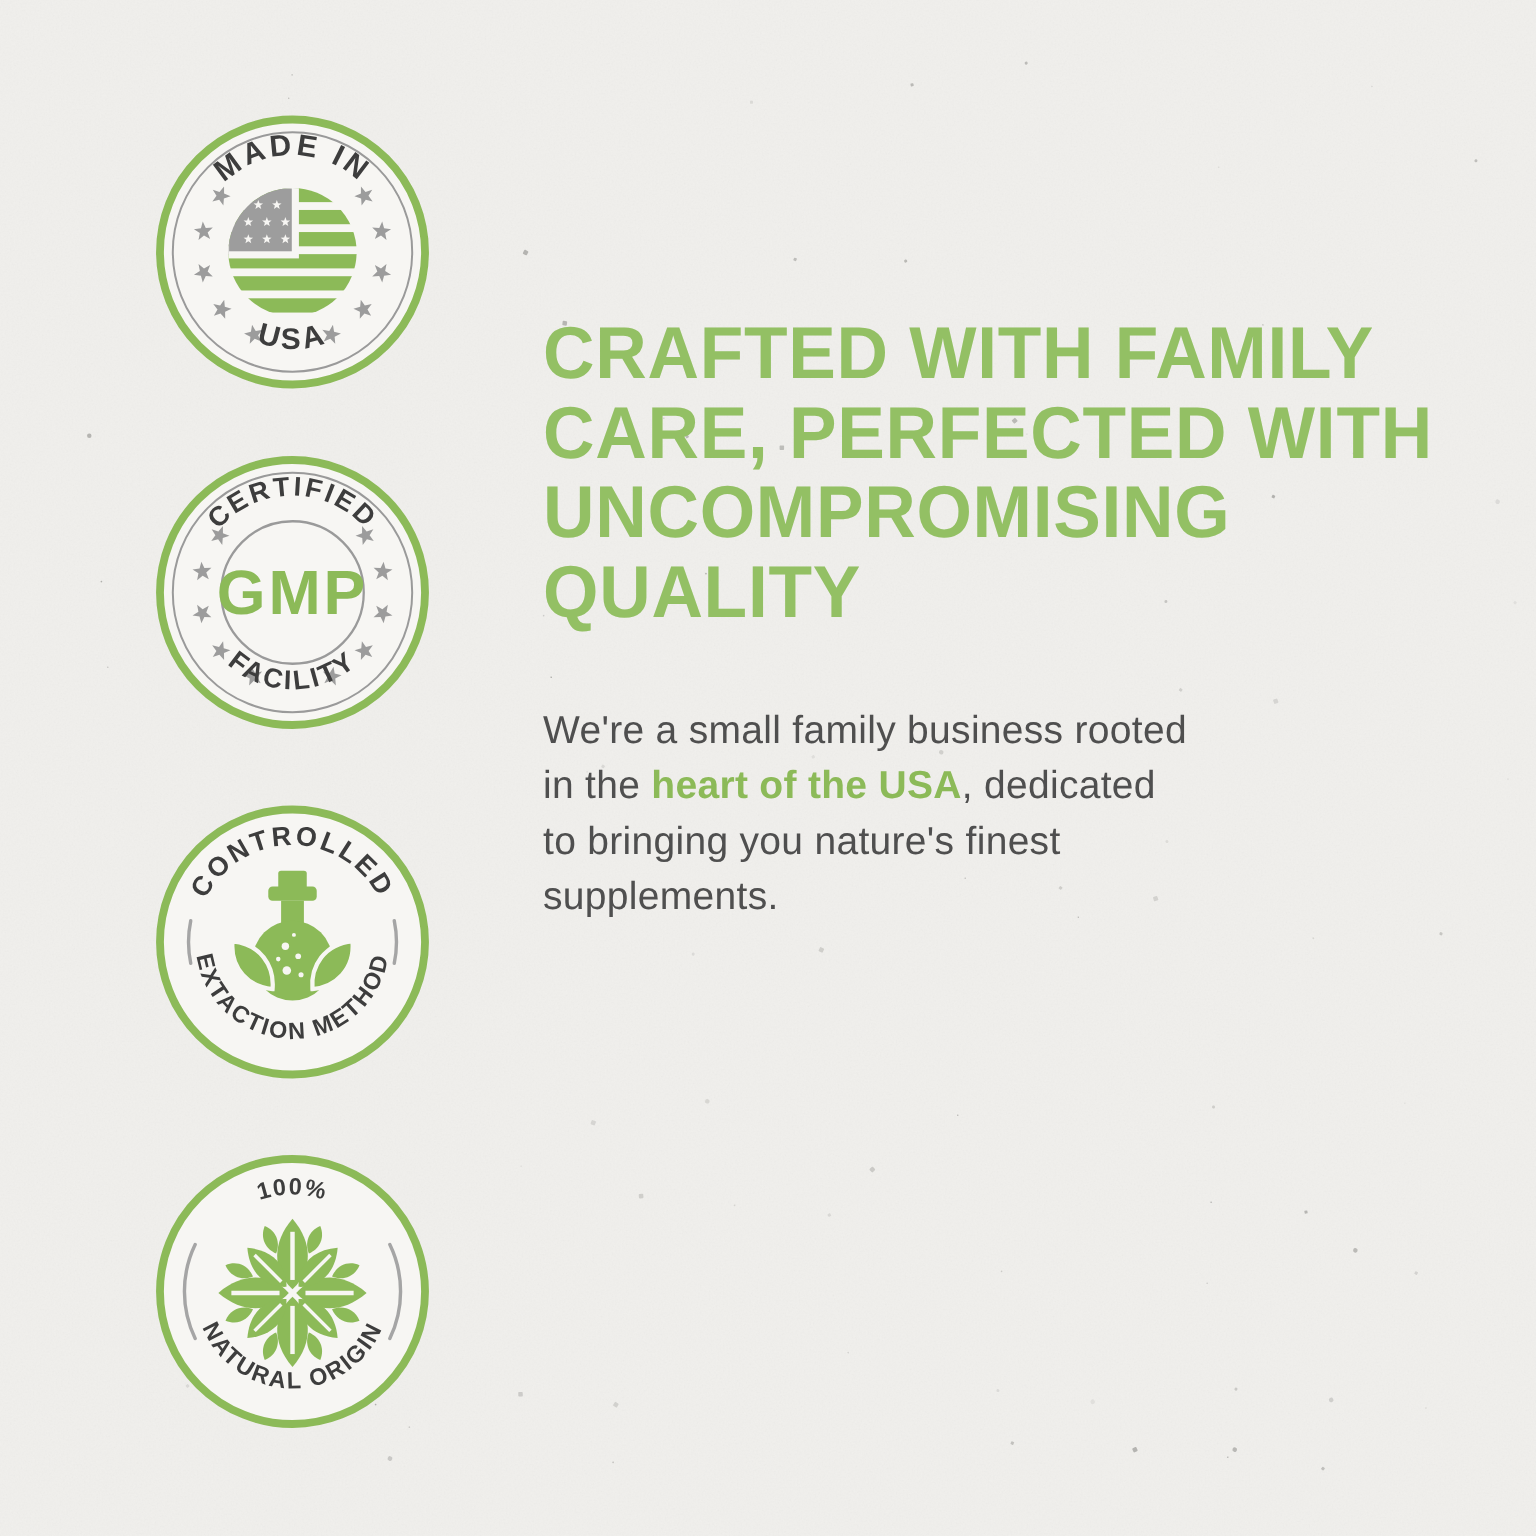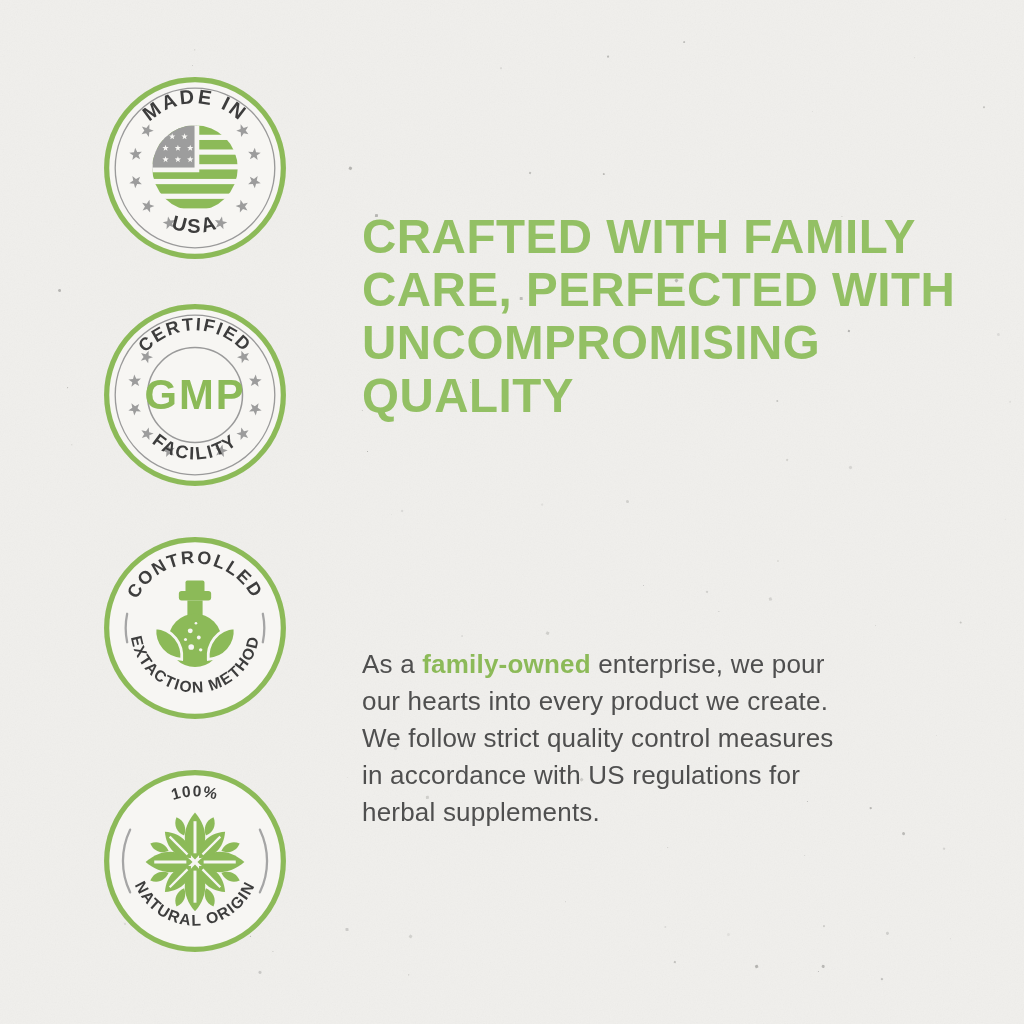--- a/index.html
+++ b/index.html
@@ -281,20 +281,19 @@
         <text class="t-sm"><textPath href="#arc-bot" startOffset="50%">NATURAL ORIGIN</textPath></text>
       </g>
     </svg>
   </div>
 
   <h1 class="heading">CRAFTED WITH FAMILY
 CARE, PERFECTED WITH
 UNCOMPROMISING
 QUALITY</h1>
 
-
-  <p class="body-text" id="para-2"><span>As a </span><span class="hl">family-owned</span><span> enterprise, we pour
-our hearts into every product we create.
-We follow strict quality control measures
-in accordance with US regulations for
-herbal supplements.</span></p>
+  <p class="body-text" id="para-1"><span>We're a small family business rooted
+in the </span><span class="hl">heart of the USA</span><span>, dedicated
+to bringing you nature's finest
+supplements.</span></p>
+
 
 </div>
 
 </body></html>

